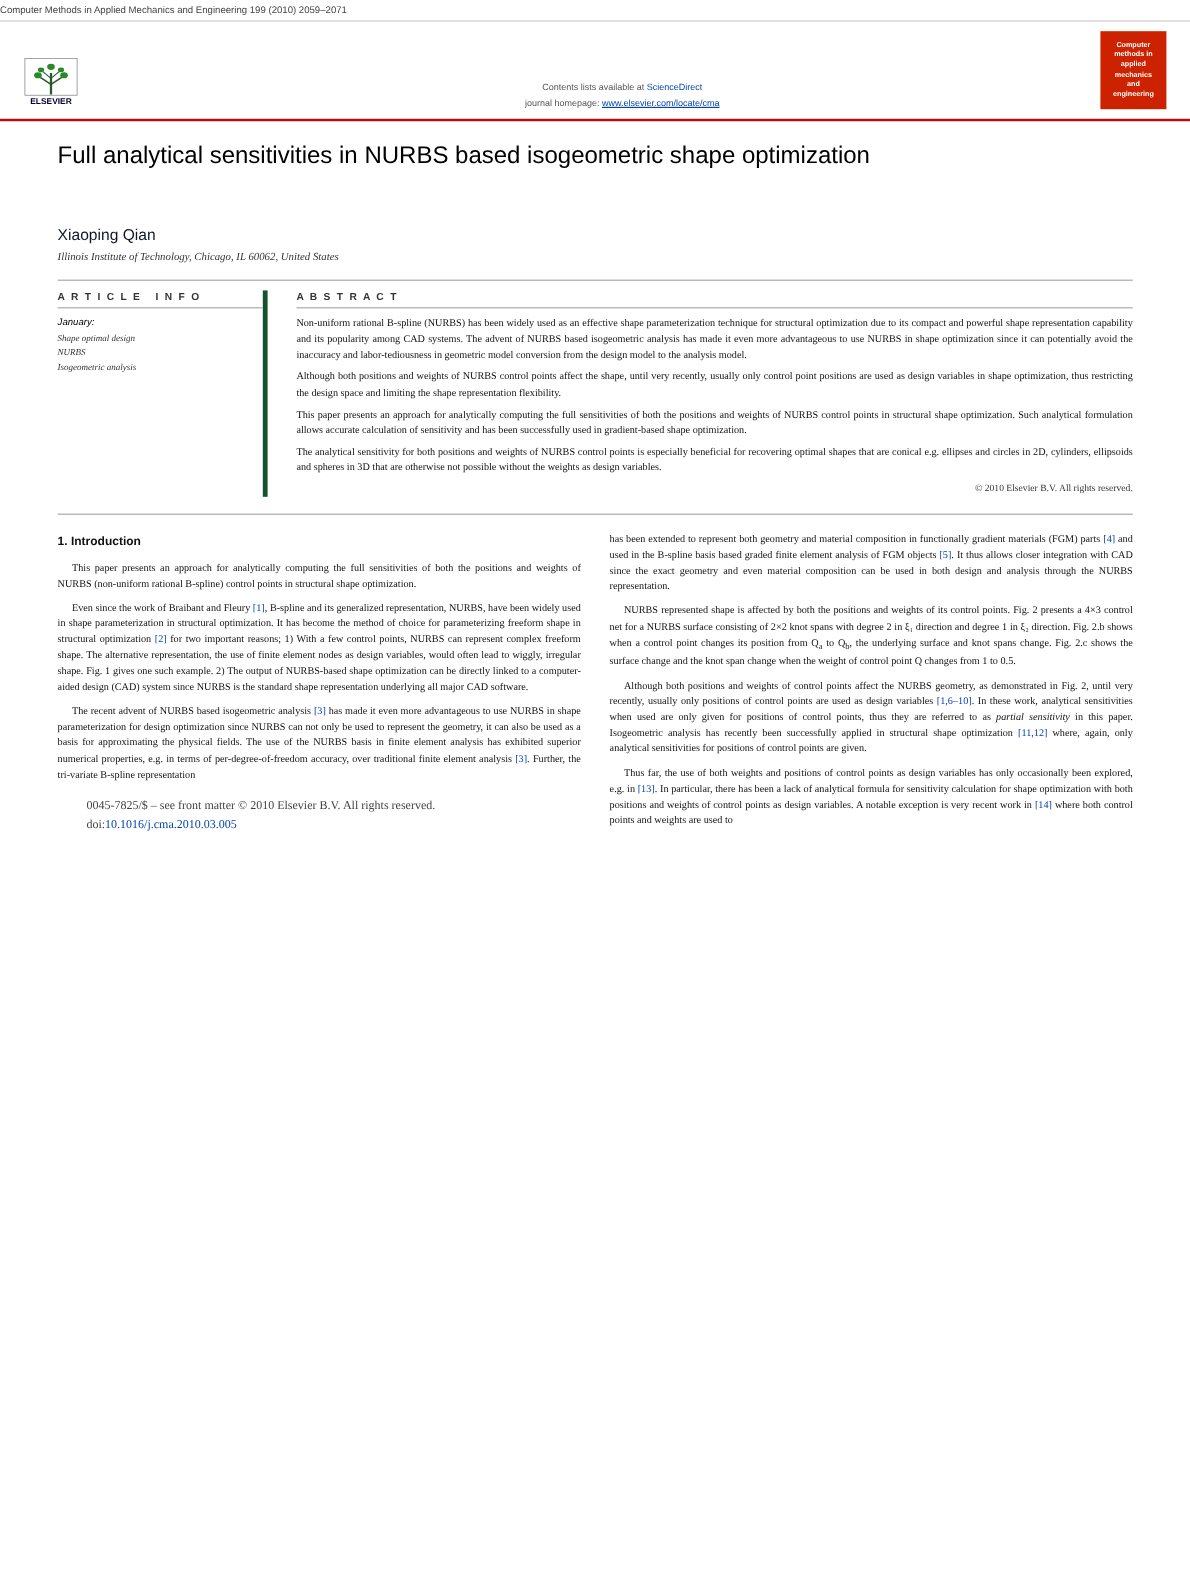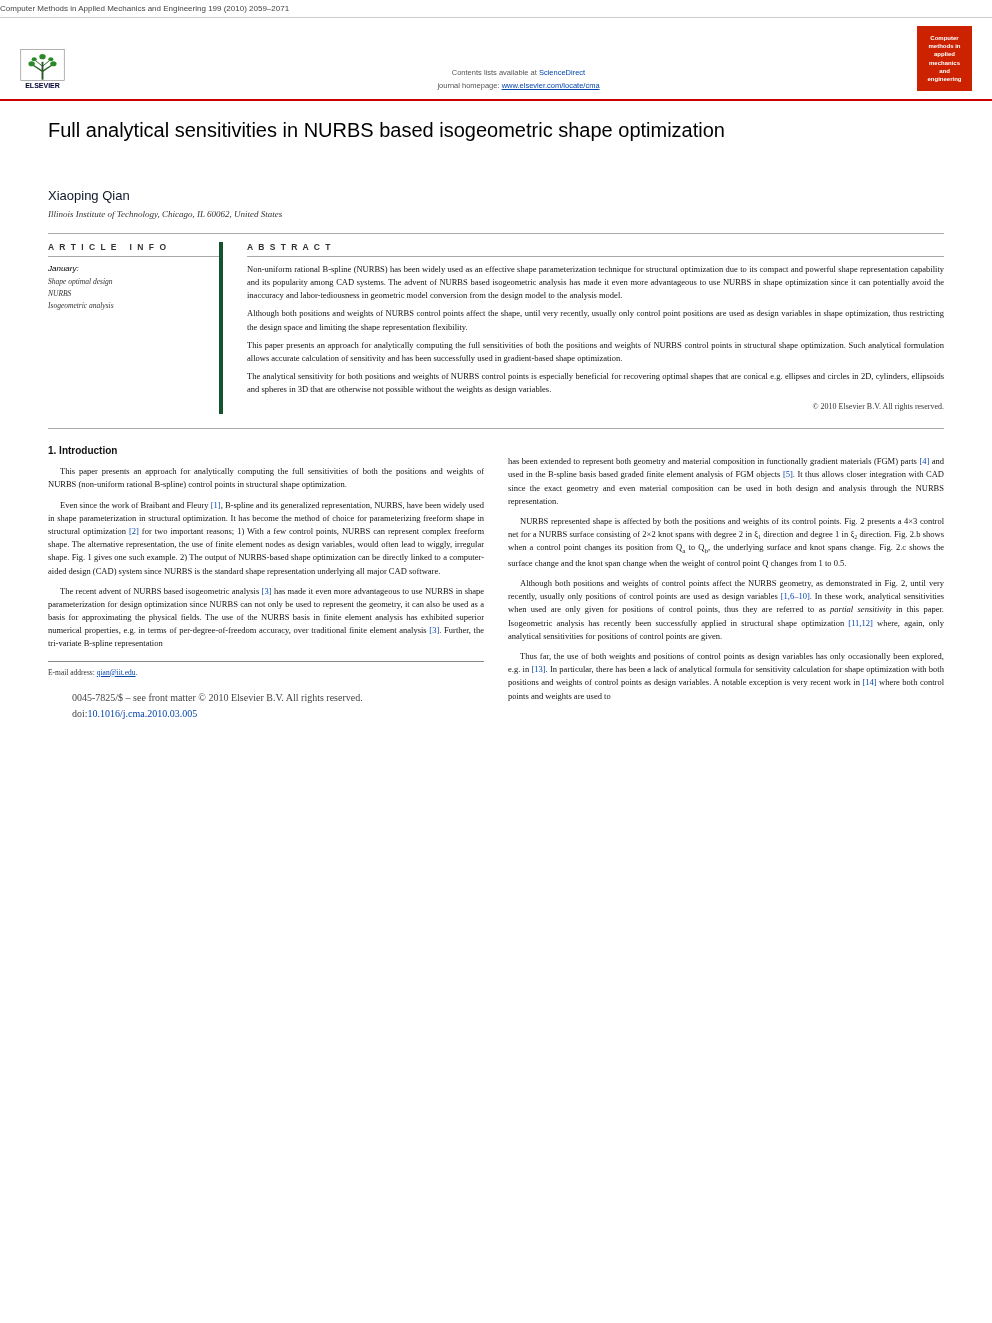--- a/index.html
+++ b/index.html
@@ -335,26 +335,20 @@
     <hr class="body-divider">
 
     <div class="body-columns">
 
       <div class="body-col">
         <p class="section-heading">1. Introduction</p>
         <p>This paper presents an approach for analytically computing the full sensitivities of both the positions and weights of NURBS (non-uniform rational B-spline) control points in structural shape optimization.</p>
         <p>Even since the work of Braibant and Fleury <a href="#" class="ref-link">[1]</a>, B-spline and its generalized representation, NURBS, have been widely used in shape parameterization in structural optimization. It has become the method of choice for parameterizing freeform shape in structural optimization <a href="#" class="ref-link">[2]</a> for two important reasons; 1) With a few control points, NURBS can represent complex freeform shape. The alternative representation, the use of finite element nodes as design variables, would often lead to wiggly, irregular shape. Fig. 1 gives one such example. 2) The output of NURBS-based shape optimization can be directly linked to a computer-aided design (CAD) system since NURBS is the standard shape representation underlying all major CAD software.</p>
         <p>The recent advent of NURBS based isogeometric analysis <a href="#" class="ref-link">[3]</a> has made it even more advantageous to use NURBS in shape parameterization for design optimization since NURBS can not only be used to represent the geometry, it can also be used as a basis for approximating the physical fields. The use of the NURBS basis in finite element analysis has exhibited superior numerical properties, e.g. in terms of per-degree-of-freedom accuracy, over traditional finite element analysis <a href="#" class="ref-link">[3]</a>. Further, the tri-variate B-spline representation</p>
 
-        <div class="footnote-area">
-          <div class="footnote-email">
-            <span>E-mail address:</span>
-            <a href="mailto:qian@iit.edu">qian@iit.edu</a>.
-          </div>
-        </div>
 
         <div class="bottom-info">
           <div>0045-7825/$ – see front matter © 2010 Elsevier B.V. All rights reserved.</div>
           <div>doi:<a href="#" class="ref-link">10.1016/j.cma.2010.03.005</a></div>
         </div>
       </div>
 
       <div class="body-col">
         <p>has been extended to represent both geometry and material composition in functionally gradient materials (FGM) parts <a href="#" class="ref-link">[4]</a> and used in the B-spline basis based graded finite element analysis of FGM objects <a href="#" class="ref-link">[5]</a>. It thus allows closer integration with CAD since the exact geometry and even material composition can be used in both design and analysis through the NURBS representation.</p>
         <p>NURBS represented shape is affected by both the positions and weights of its control points. Fig. 2 presents a 4×3 control net for a NURBS surface consisting of 2×2 knot spans with degree 2 in ξ₁ direction and degree 1 in ξ₂ direction. Fig. 2.b shows when a control point changes its position from Q<sub>a</sub> to Q<sub>b</sub>, the underlying surface and knot spans change. Fig. 2.c shows the surface change and the knot span change when the weight of control point Q changes from 1 to 0.5.</p>

